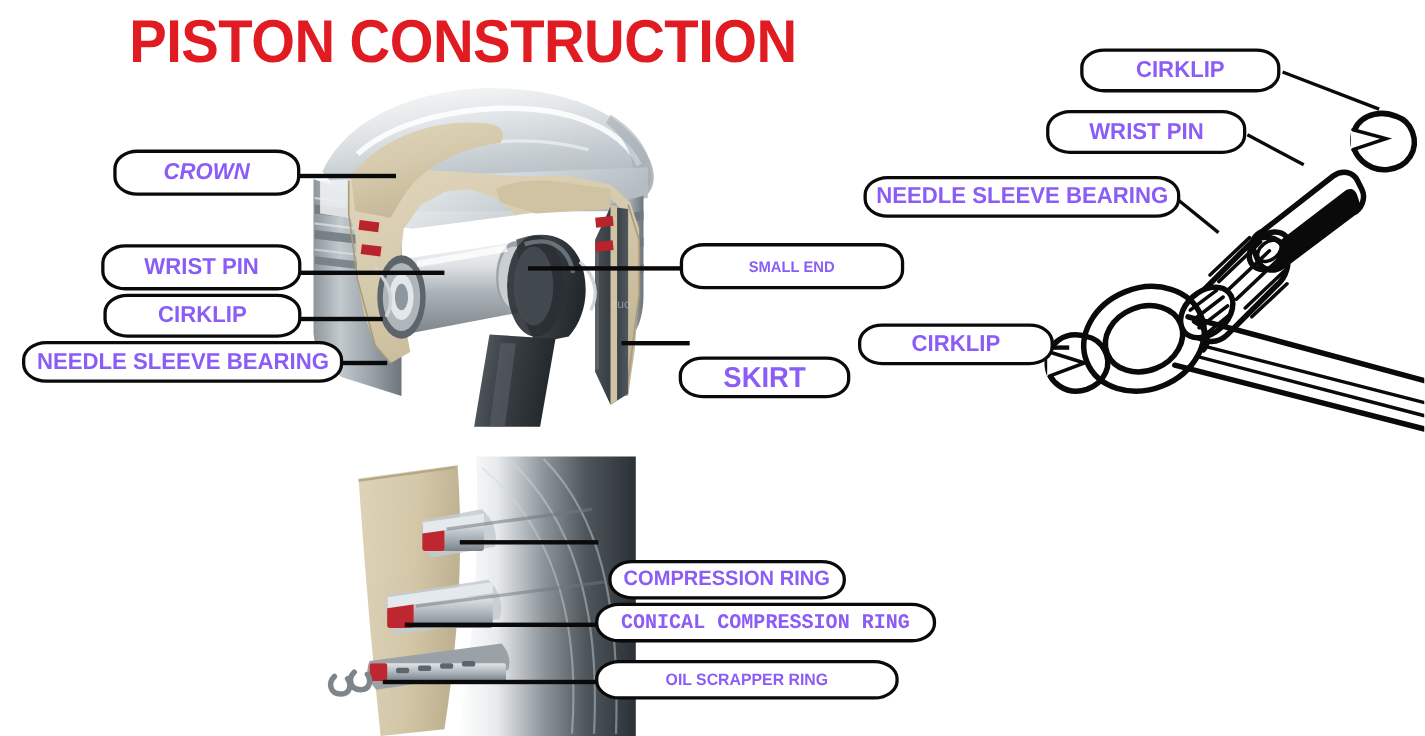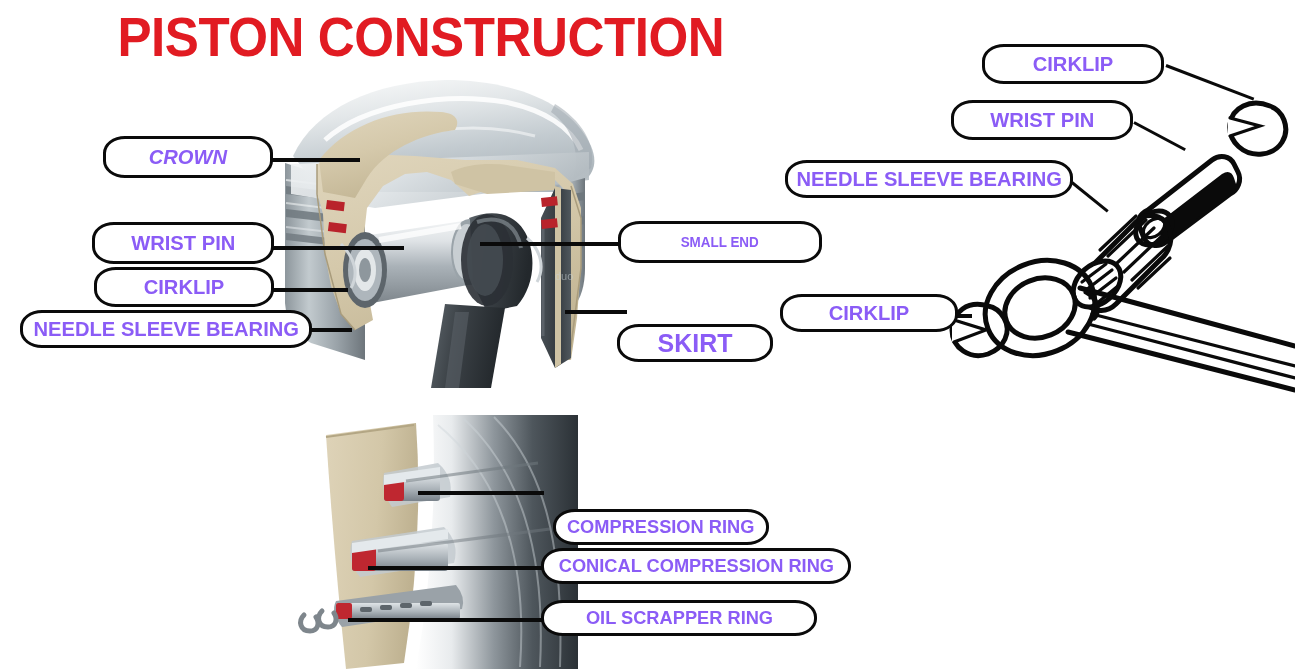--- a/index.html
+++ b/index.html
@@ -456,21 +456,21 @@
   </div>
 
   <div class="pill" style="left:780px; top:294px; width:178px; height:38px; font-size:21px;">
     <span>CIRKLIP</span>
   </div>
 
   <div class="pill" style="left:553px; top:473px; width:216px; height:36px; font-size:19px;margin-top:36px;">
     <span>COMPRESSION RING</span>
   </div>
 
-  <div class="pill" style="left:541px; top:548px; width:310px; height:36px; font-size:19px;">
+  <div class="pill" style="left:541px; top:548px; width:310px; height:36px; font-size:19px;font-family:Liberation Mono, monospace;">
     <span>CONICAL COMPRESSION RING</span>
   </div>
 
-  <div class="pill" style="left:541px; top:600px; width:276px; height:36px; font-size:19px;">
+  <div class="pill" style="left:541px; top:600px; width:276px; height:36px; font-size:15px;">
     <span>OIL SCRAPPER RING</span>
   </div>
 
 </div>
 
 </body></html>

